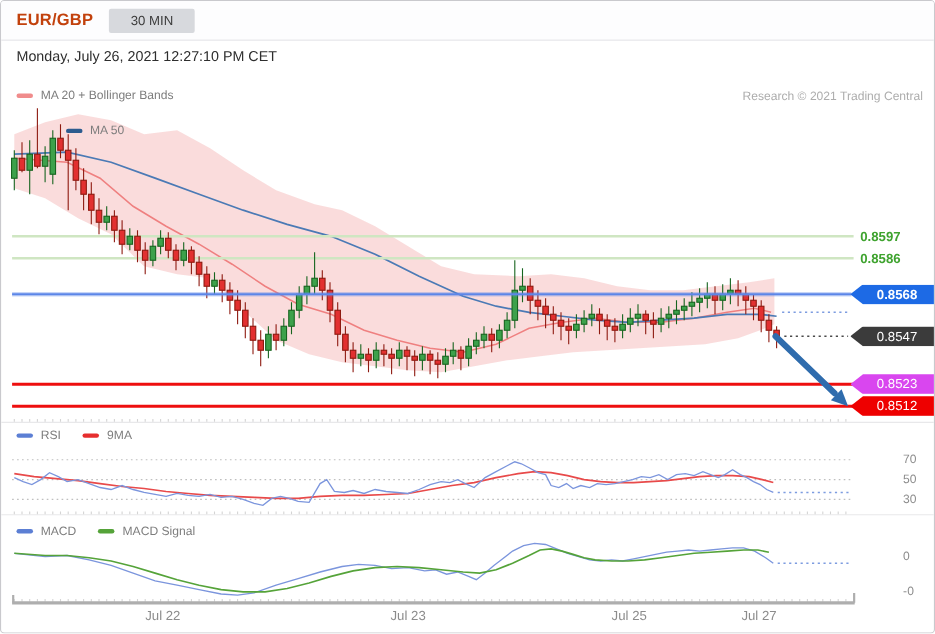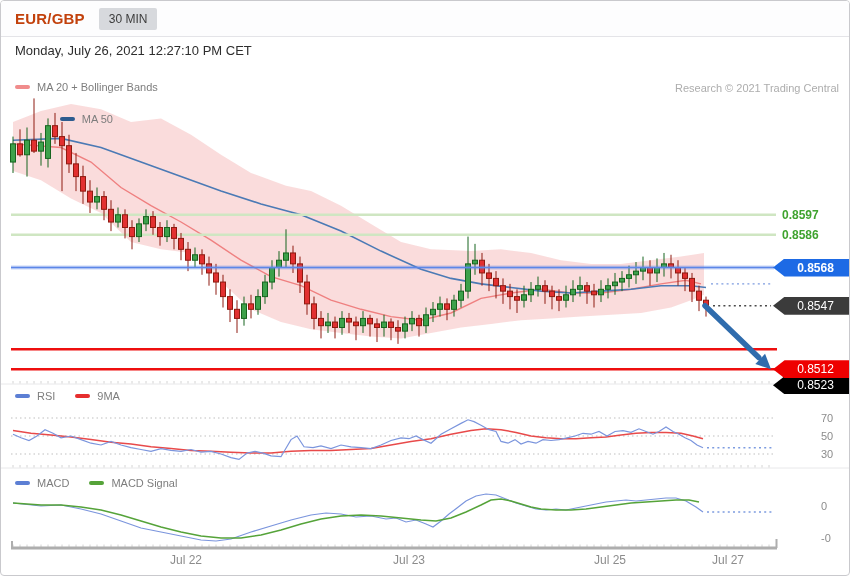--- a/index.html
+++ b/index.html
@@ -1,32 +1,32 @@
 <!DOCTYPE html>
 <html><head>
 <meta charset="utf-8">
 <style>
   html,body{margin:0;padding:0;background:#fff;}
   body{width:850px;height:576px;font-family:"Liberation Sans",sans-serif;-webkit-font-smoothing:antialiased;}
   .widget{position:relative;width:848px;height:574px;border:1px solid #c9c9cd;border-radius:4px;background:#ffffff;overflow:hidden;}
   .header{position:absolute;top:0;left:0;right:0;height:36px;background:#fdfdfe;border-bottom:1px solid #e4e4e8;display:flex;align-items:center;padding-left:14px;box-sizing:border-box;}
   .symbol{font-size:15px;font-weight:bold;color:#c2410c;letter-spacing:.2px;}
-  .badge{margin-left:14px;background:#d7d9dd;color:#3c3c3c;font-size:12px;padding:4px 10px;border-radius:2px;}
+  .badge{margin-left:14px;background:#d7d9dd;color:#3c3c3c;font-size:12px;padding:4px 20px;border-radius:2px;}
   .datetime{position:absolute;top:42px;left:14px;font-size:13px;color:#2e2e2e;}
   .legend-row{position:absolute;display:flex;gap:20px;align-items:center;}
   .legend-item{display:flex;align-items:center;gap:7px;font-size:11px;color:#7d7d7d;white-space:nowrap;}
   .swatch{width:15px;height:4px;border-radius:2px;display:inline-block;}
   .credit{position:absolute;top:81px;right:10px;font-size:11px;color:#adadad;}
   #chart-svg{position:absolute;top:0;left:0;}
   .lvl-label{position:absolute;left:781px;transform:translateY(-50%);font-size:12px;font-weight:bold;}
   .tag{position:absolute;left:772px;width:77px;height:18px;transform:translateY(-50%);
        clip-path:polygon(0% 50%,15% 0%,100% 0%,100% 100%,15% 100%);
        color:#fff;font-size:12px;display:flex;align-items:center;justify-content:center;padding-left:8px;box-sizing:border-box;}
   .scale-label{position:absolute;left:820px;transform:translateY(-50%);font-size:11px;color:#8c8c8c;}
-  .x-label{position:absolute;top:552px;width:70px;margin-left:-35px;text-align:right;font-size:12px;color:#8c8c8c;}
+  .x-label{position:absolute;top:552px;width:70px;margin-left:-35px;text-align:left;font-size:12px;color:#8c8c8c;}
 </style>
 </head>
 <body>
 
 <div class="widget">
   <div class="header">
     <span class="symbol">EUR/GBP</span>
     <span class="badge">30 MIN</span>
   </div>
   <div class="datetime">Monday, July 26, 2021 12:27:10 PM CET</div>
@@ -643,21 +643,21 @@
         <span class="swatch" style="background: rgb(85, 163, 57);"></span>
         <span>MACD Signal</span>
       </div>
     </div>
 
   <div id="overlays">
       <div class="lvl-label" style="top: 213.772px; color: rgb(63, 163, 47);">0.8597</div>
       <div class="lvl-label" style="top: 233.772px; color: rgb(63, 163, 47);">0.8586</div>
       <div class="tag" style="top: 266.5px; background: rgb(29, 106, 229); font-weight: bold;">0.8568</div>
       <div class="tag" style="top: 304.682px; background: rgb(59, 59, 59);">0.8547</div>
-      <div class="tag" style="top: 348.319px; background: #000000; margin-top: 36px;">0.8523</div>
+      <div class="tag" style="top: 348.319px; background: #d946ef;">0.8523</div>
       <div class="tag" style="top: 368.319px; background: rgb(238, 0, 0);">0.8512</div>
       <div class="scale-label" style="top: 417px;">70</div>
       <div class="scale-label" style="top: 435px;">50</div>
       <div class="scale-label" style="top: 453px;">30</div>
       <div class="scale-label" style="top: 505px;">0</div>
       <div class="scale-label" style="top: 537px;">-0</div>
       <div class="x-label" style="left: 166px;">Jul 22</div>
       <div class="x-label" style="left: 389px;">Jul 23</div>
       <div class="x-label" style="left: 590px;">Jul 25</div>
       <div class="x-label" style="left: 708px;">Jul 27</div>

